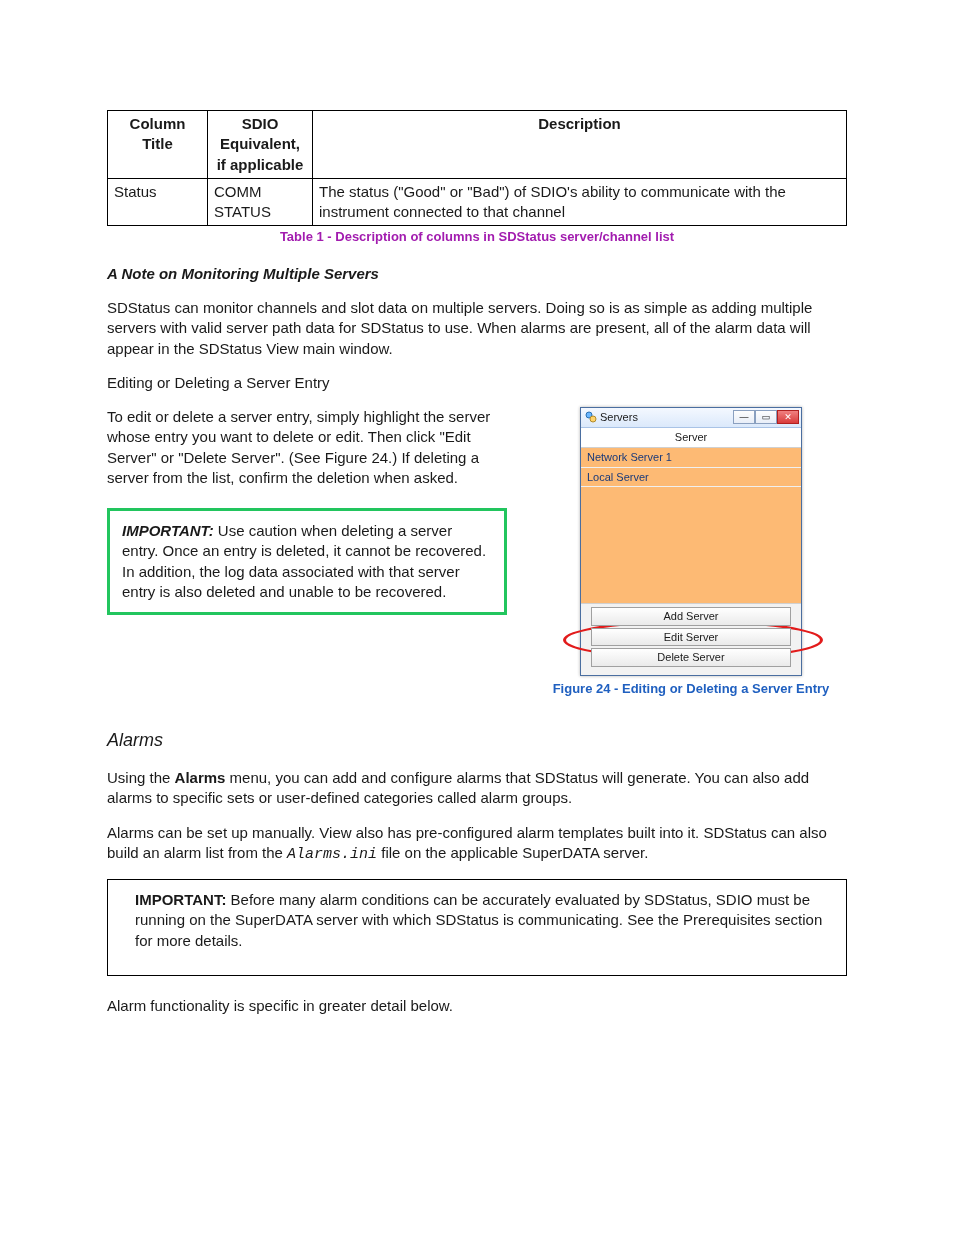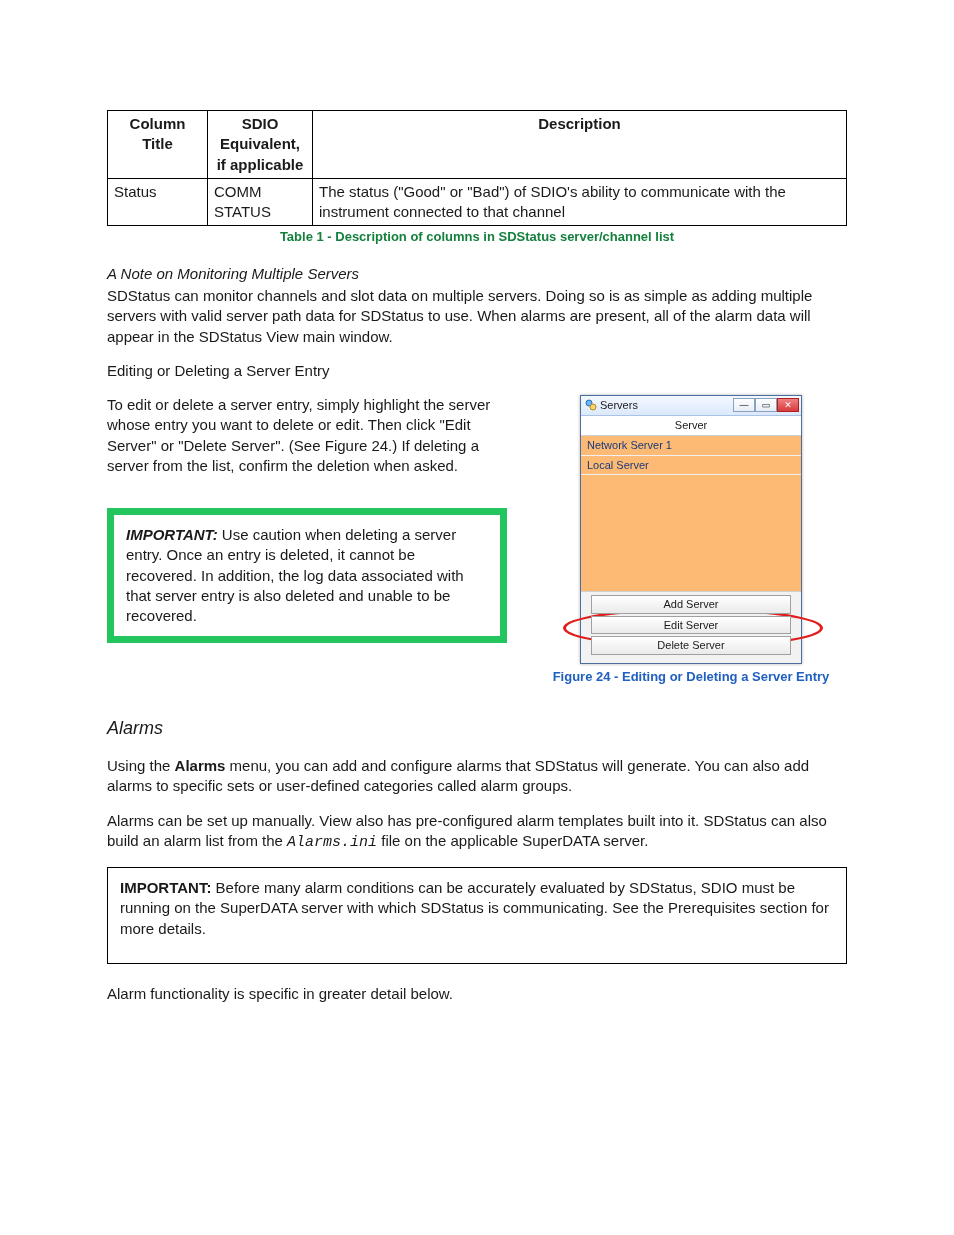--- a/index.html
+++ b/index.html
@@ -23,49 +23,49 @@
     vertical-align: top;
     font-size: 15px;
     text-align: left;
   }
   table.doc-table th {
     font-weight: 700;
     text-align: center;
   }
   .table-caption {
     text-align: center;
-    color: #15803d;
+    color: #a21caf;
     font-weight: 700;
     font-size: 13px;
     margin-bottom: 18px;
   }
   .note-heading {
     font-style: italic;
-    font-weight: 400;
-    margin-bottom: 2px;
+    font-weight: 700;
+    margin-bottom: 14px;
   }
   p { margin-bottom: 14px; }
   .subheading { margin-bottom: 14px; }
   .two-col {
     display: flex;
     gap: 28px;
     align-items: flex-start;
     margin-bottom: 30px;
     justify-content: flex-end;
   }
   .two-col .left { flex: 1; }
   .two-col .right { width: 312px; flex-shrink: 0; }
   .important-box {
-    border: 7px solid #22c55e;
+    border: 3px solid #22c55e;
     padding: 10px 12px;
-    margin-top: 32px;
+    margin-top: 20px;
   }
   .important-box-wide {
     border: 1px solid #000;
-    padding: 10px 12px 24px 12px;
+    padding: 10px 12px 24px 27px;
     margin-top: 10px;
     margin-bottom: 20px;
   }
   .section-heading {
     font-style: italic;
     font-size: 18px;
     margin-bottom: 16px;
     margin-top: 10px;
   }
   .figure-caption {

